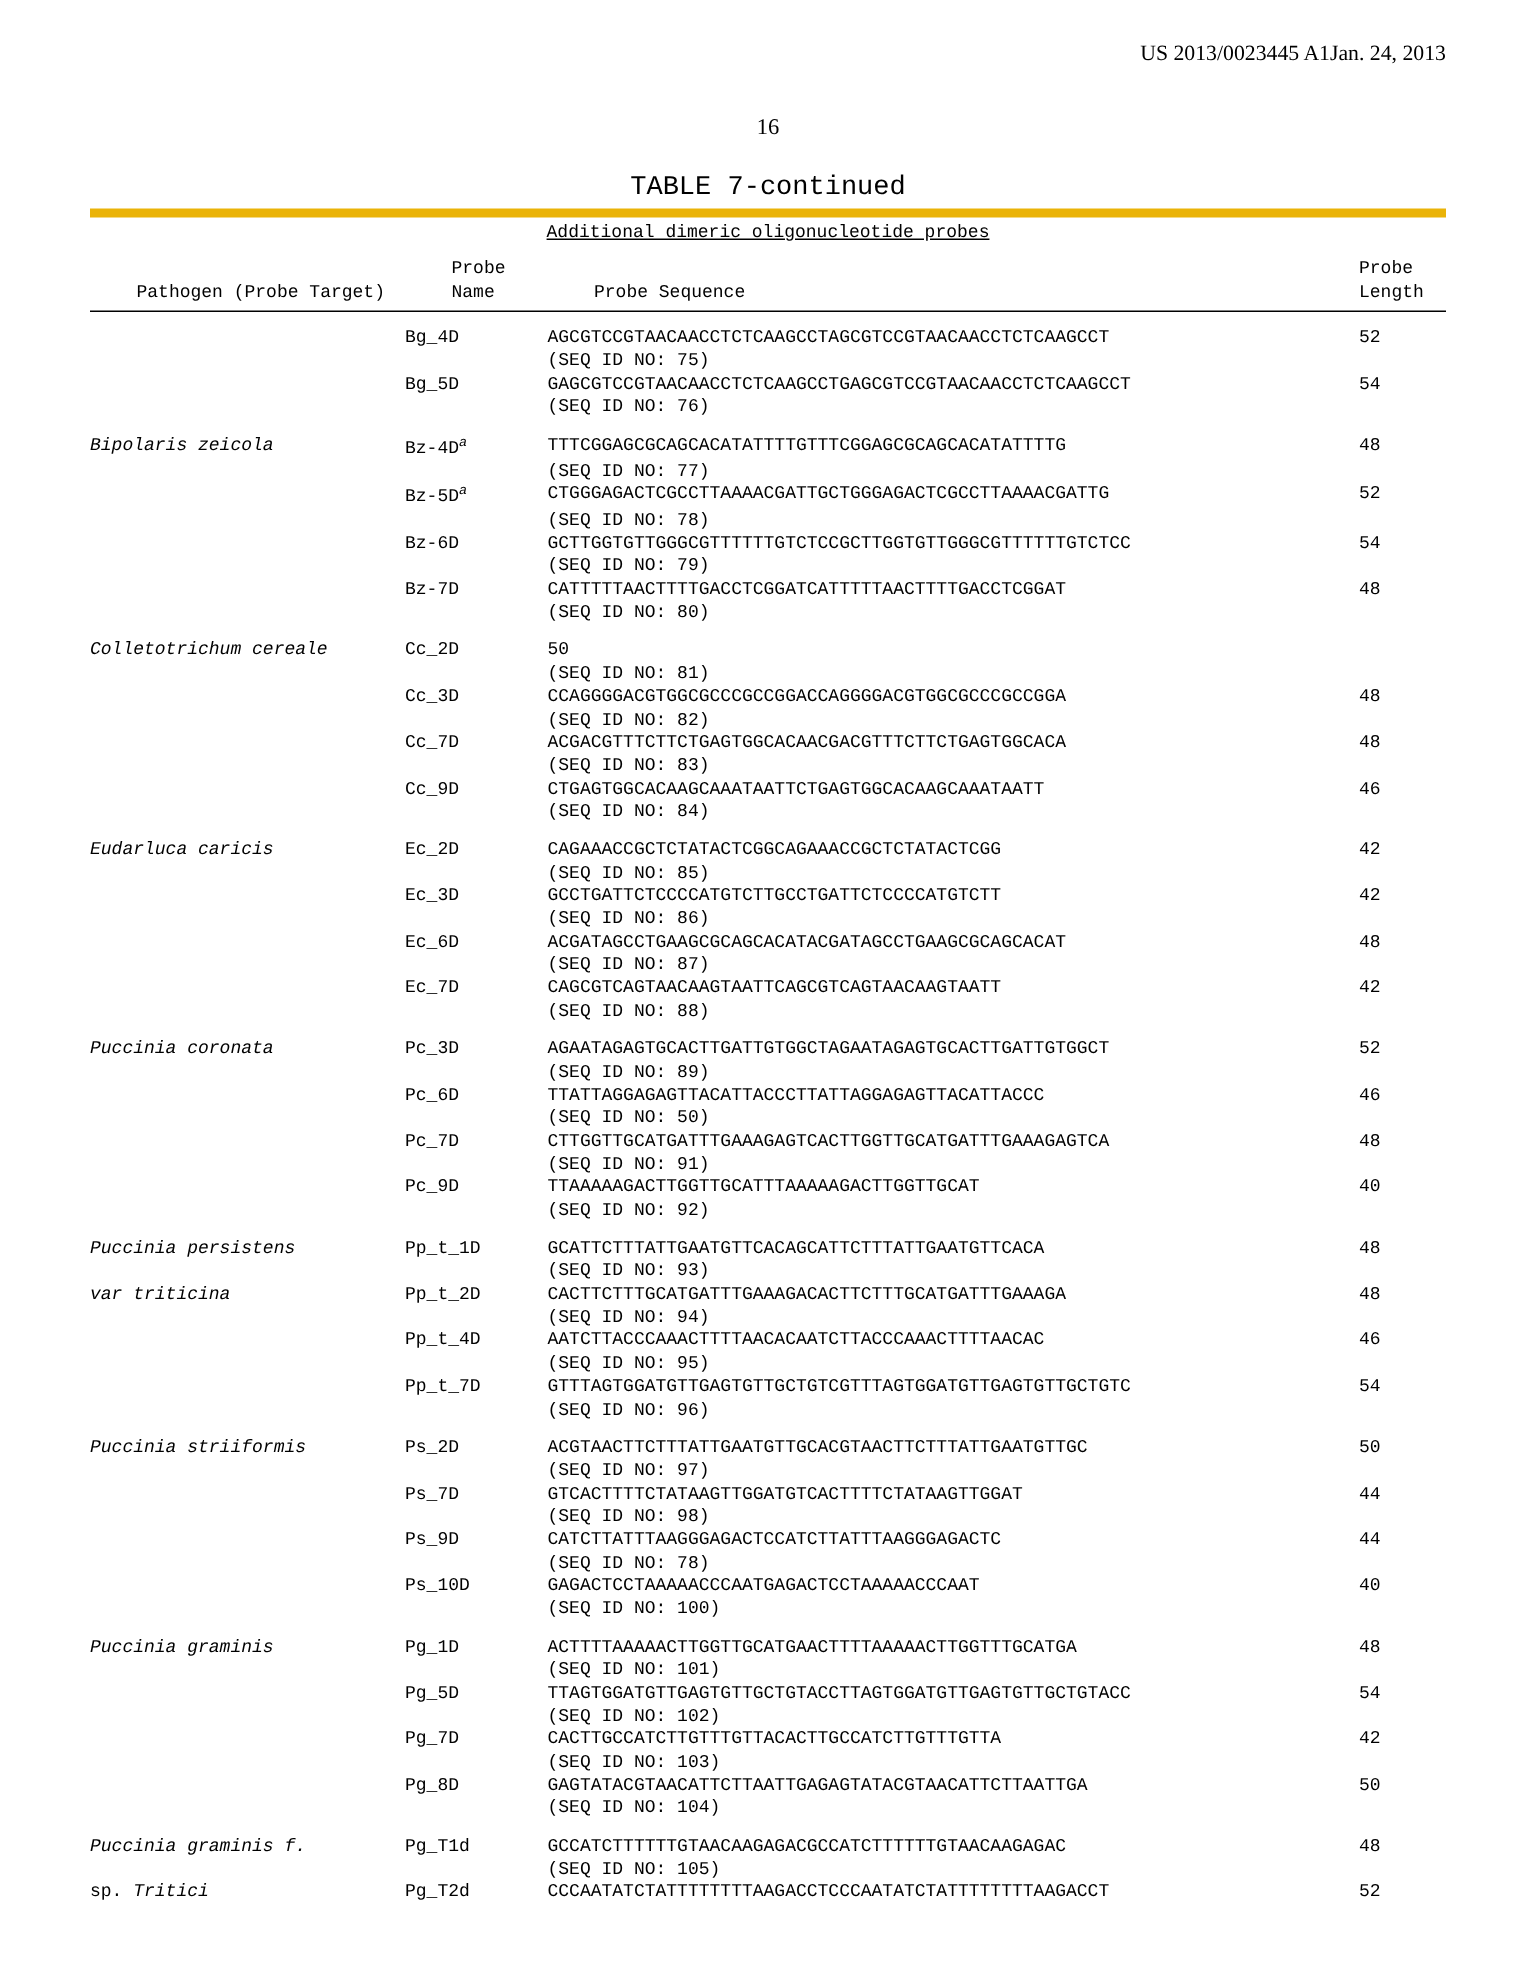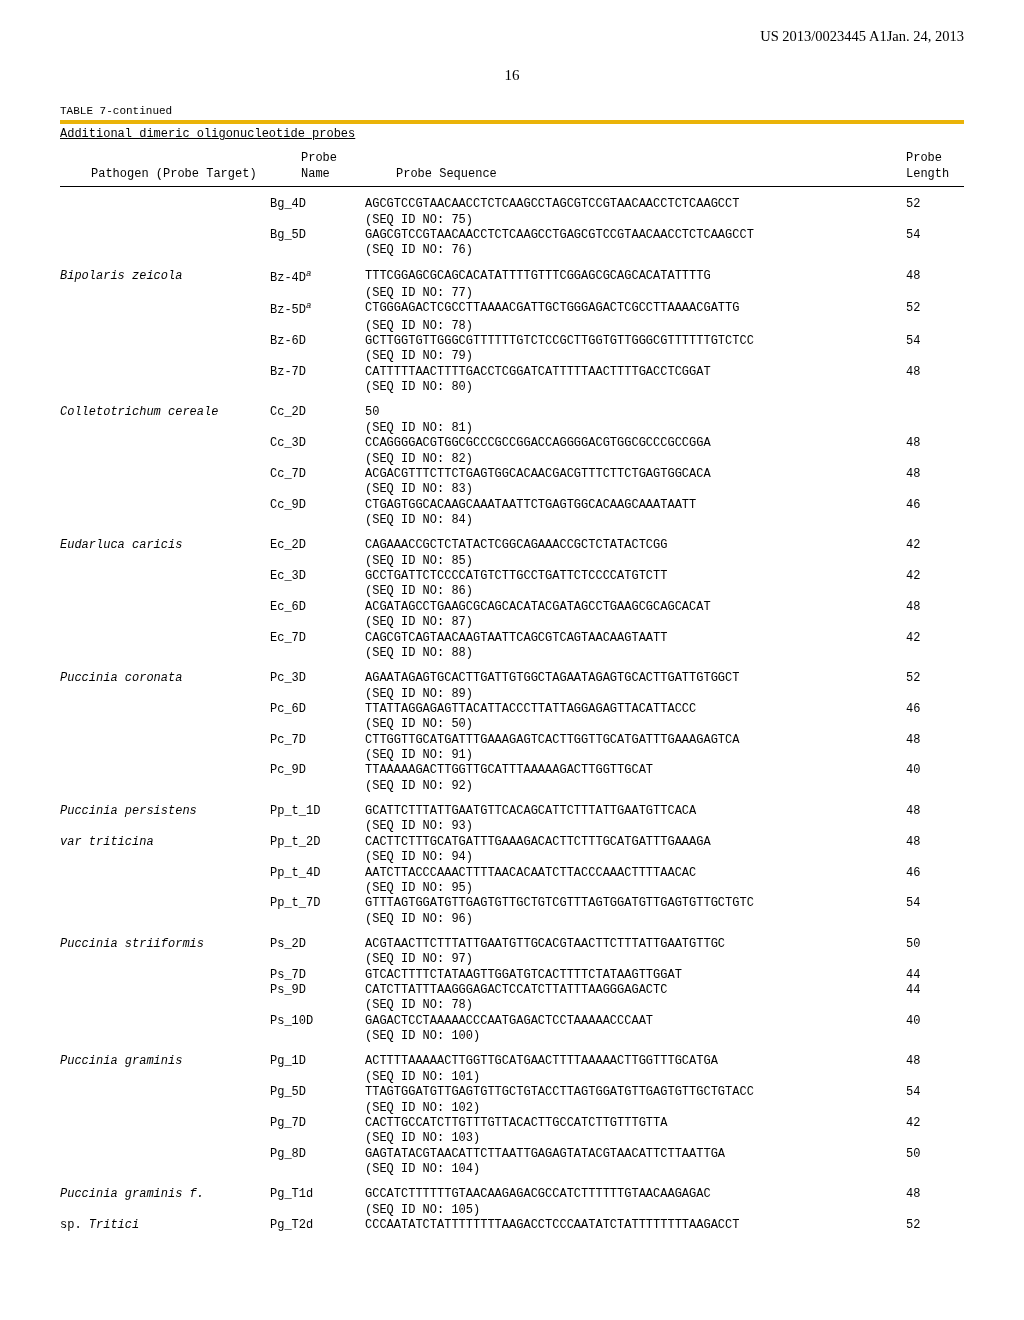--- a/index.html
+++ b/index.html
@@ -21,38 +21,38 @@
     justify-content: flex-end;
     font-size: 14.5px;
     margin-bottom: 6px;
   }
   .header-left { }
   .header-right { }
   .page-num {
     text-align: center;
     font-size: 15px;
     margin-bottom: 20px;
-    margin-top: 22px;
+    margin-top: 32px;
   }
   .table-title {
-    text-align: left;
+    text-align: center;
     font-family: "Courier New", Courier, monospace;
-    font-size: 11px;
+    font-size: 18px;
     margin-bottom: 2px;
   }
   .table-wrap {
     font-family: "Courier New", Courier, monospace;
     font-size: 12px;
     line-height: 1.28;
   }
   .subheader {
-    text-align: left;
+    text-align: center;
     text-decoration: underline;
     padding: 3px 0 3px 0;
-    border-top: 4px solid #eab308;
+    border-top: 6px solid #eab308;
   }
   .colhead {
     display: flex;
     padding: 6px 0 4px 0;
     border-bottom: 1px solid black;
   }
   .colhead .c1 { width: 210px; margin-left: 31px; }
   .colhead .c2 { width: 95px; }
   .colhead .c3 { flex: 1; }
   .colhead .c4 { width: 58px; text-align: left; }
@@ -395,20 +395,26 @@
             <div class="c4"></div>
           </div>
           <div class="row">
             <div class="c1"></div>
             <div class="c2">Ps_7D</div>
             <div class="c3">GTCACTTTTCTATAAGTTGGATGTCACTTTTCTATAAGTTGGAT</div>
             <div class="c4">44</div>
           </div>
           <div class="row">
             <div class="c1"></div>
+            <div class="c2"></div>
+            <div class="c3 seqid">(SEQ ID NO: 98)</div>
+            <div class="c4"></div>
+          </div>
+          <div class="row">
+            <div class="c1"></div>
             <div class="c2">Ps_9D</div>
             <div class="c3">CATCTTATTTAAGGGAGACTCCATCTTATTTAAGGGAGACTC</div>
             <div class="c4">44</div>
           </div>
           <div class="row">
             <div class="c1"></div>
             <div class="c2"></div>
             <div class="c3 seqid">(SEQ ID NO: 78)</div>
             <div class="c4"></div>
           </div>

